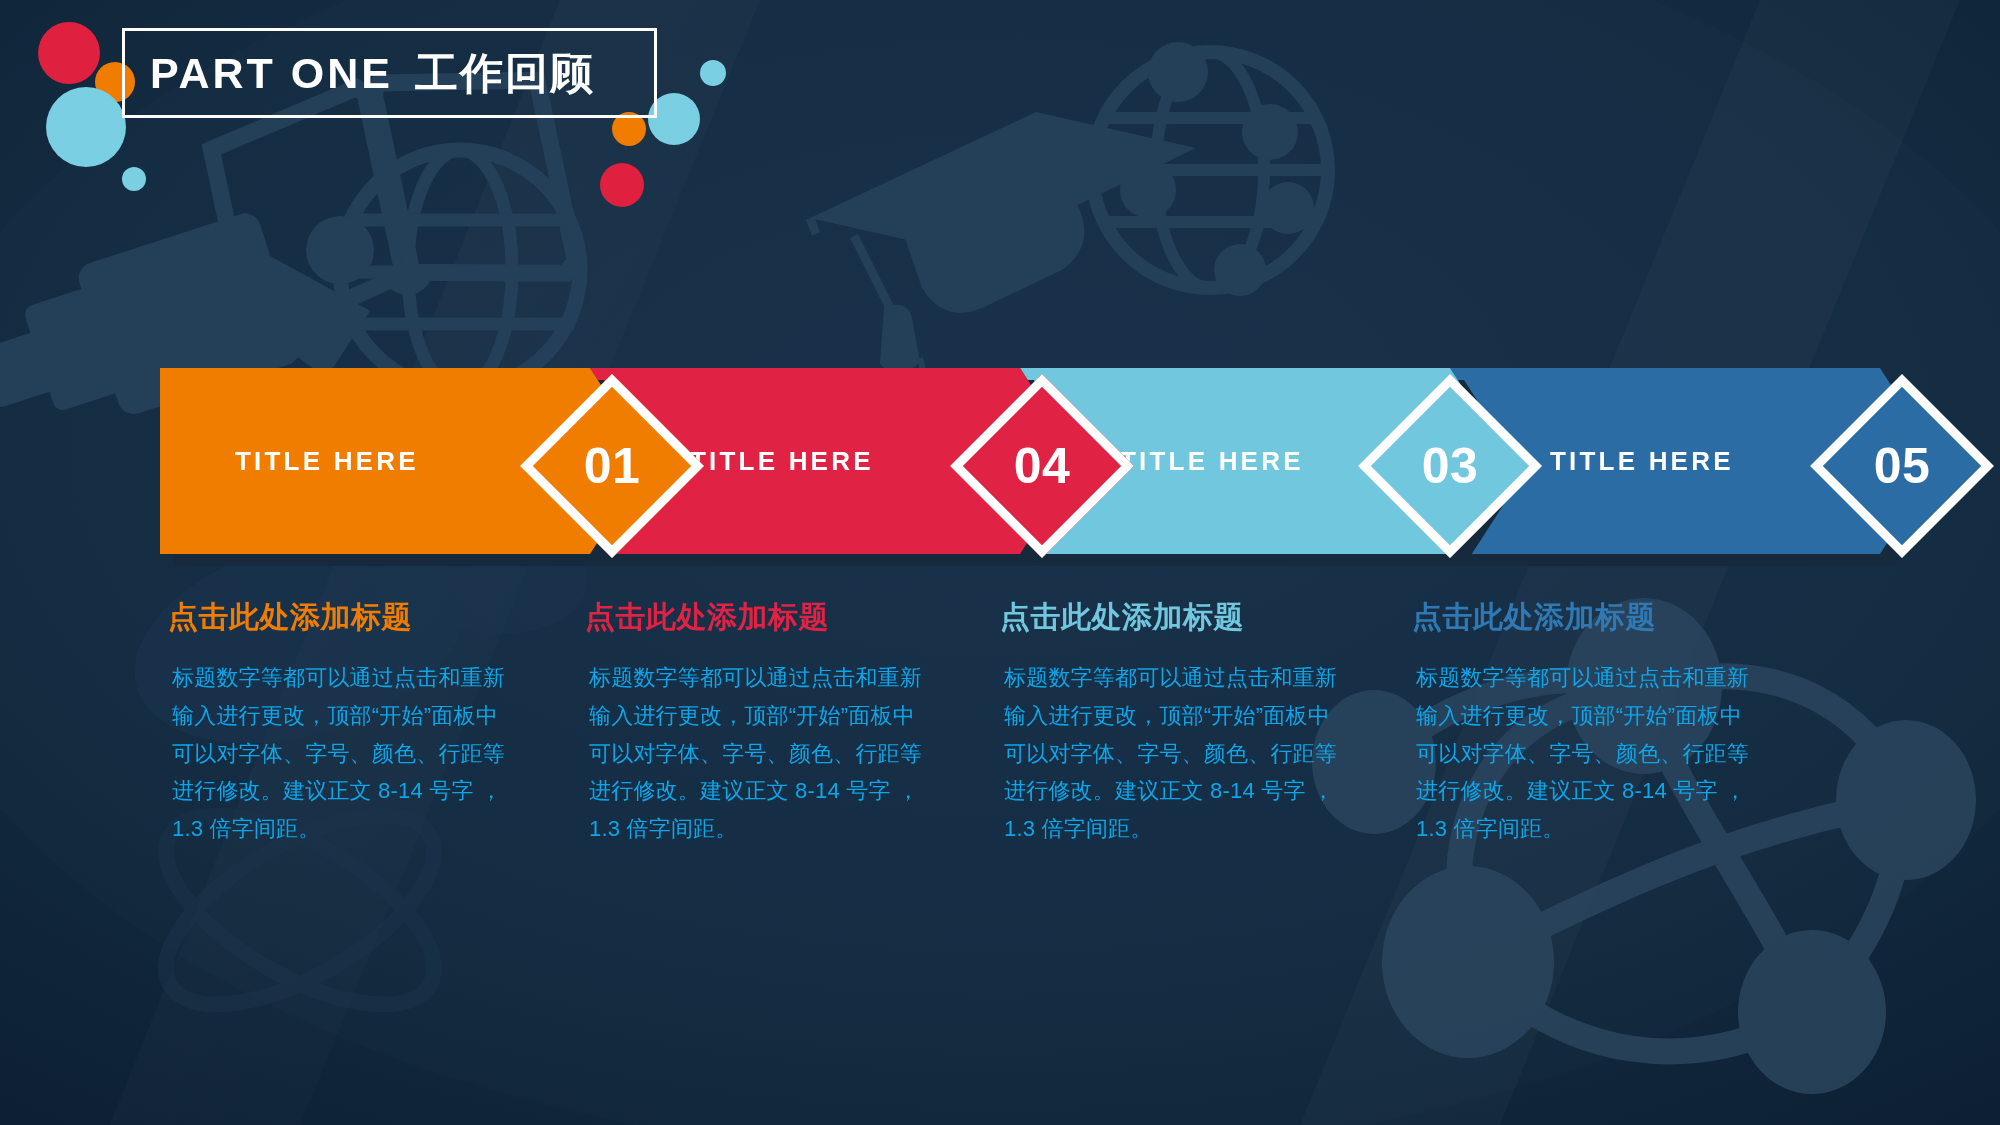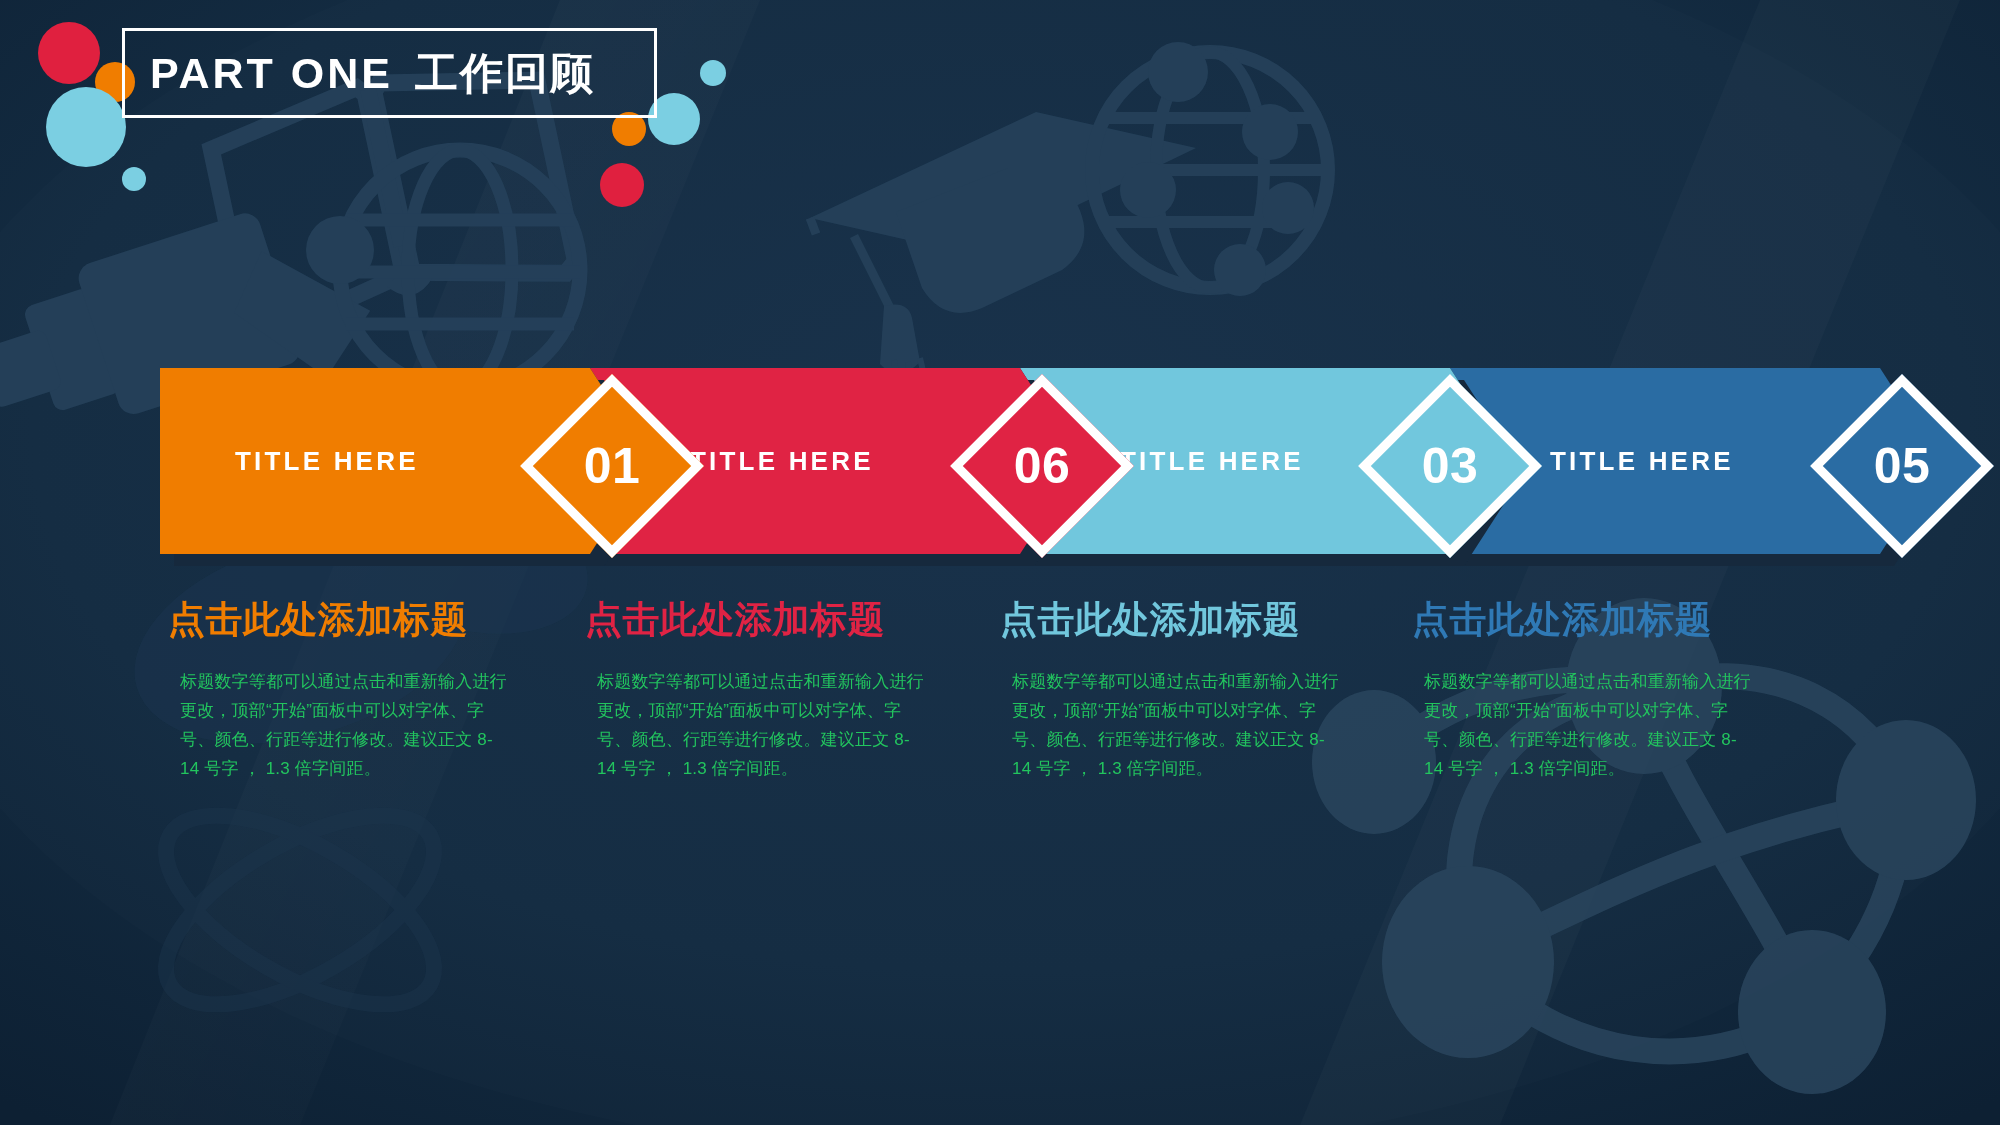--- a/index.html
+++ b/index.html
@@ -53,25 +53,25 @@
   .dia-num{
     position:absolute;left:0;top:0;width:196px;height:196px;
     display:flex;align-items:center;justify-content:center;
     color:#ffffff;font-weight:bold;font-size:50px;letter-spacing:0.5px;
   }
 
   
   #columns{position:absolute;left:0;top:600px;width:2000px;height:360px;}
   .col{position:absolute;top:0;width:352px;}
   .col-h{
-    font-size:37px;font-weight:bold;line-height:1.1;margin:0 0 26px 0;
+    font-size:30px;font-weight:bold;line-height:1.1;margin:0 0 26px 0;
     letter-spacing:0.5px;
   }
   .col-p{
-    color:#22c55e;font-size:17px;line-height:1.72;margin:12px;
+    color:#0ea5e9;font-size:22px;line-height:1.72;margin:4px;
     letter-spacing:0.2px;
   }
 </style>
 </head>
 <body>
 
 <div id="slide">
 
   <svg class="bg-svg" viewBox="0 0 2000 1125">
     <defs>
@@ -194,21 +194,21 @@
         <div class="dia" style="border-color: rgb(255, 255, 255); background: rgb(240, 125, 0);"></div>
         <div class="dia-num">01</div>
       </div>
       <div class="seg" style="left: 590px; width: 490px; z-index: 9;">
         <div class="shadow" style="clip-path: polygon(0px 0px, 430px 0px, 490px 93px, 430px 186px, 0px 186px, 60px 93px); background: rgb(22, 41, 61);"></div>
         <div class="body" style="clip-path: polygon(0px 0px, 430px 0px, 490px 93px, 430px 186px, 0px 186px, 60px 93px); background: rgb(224, 35, 68);"></div>
         <div class="label" style="left: 100px;">TITLE HERE</div>
       </div>
       <div class="dia-wrap" style="left: 944px; top: 13px; z-index: 50;">
         <div class="dia" style="border-color: rgb(255, 255, 255); background: rgb(224, 35, 68);"></div>
-        <div class="dia-num">06</div>
+        <div class="dia-num">04</div>
       </div>
       <div class="seg" style="left: 1020px; width: 490px; z-index: 8;">
         <div class="shadow" style="clip-path: polygon(0px 0px, 430px 0px, 490px 93px, 430px 186px, 0px 186px, 60px 93px); background: rgb(22, 41, 61);"></div>
         <div class="body" style="clip-path: polygon(0px 0px, 430px 0px, 490px 93px, 430px 186px, 0px 186px, 60px 93px); background: rgb(113, 199, 221);"></div>
         <div class="label" style="left: 100px;">TITLE HERE</div>
       </div>
       <div class="dia-wrap" style="left: 1352px; top: 13px; z-index: 50;">
         <div class="dia" style="border-color: rgb(255, 255, 255); background: rgb(113, 199, 221);"></div>
         <div class="dia-num">03</div>
       </div>

